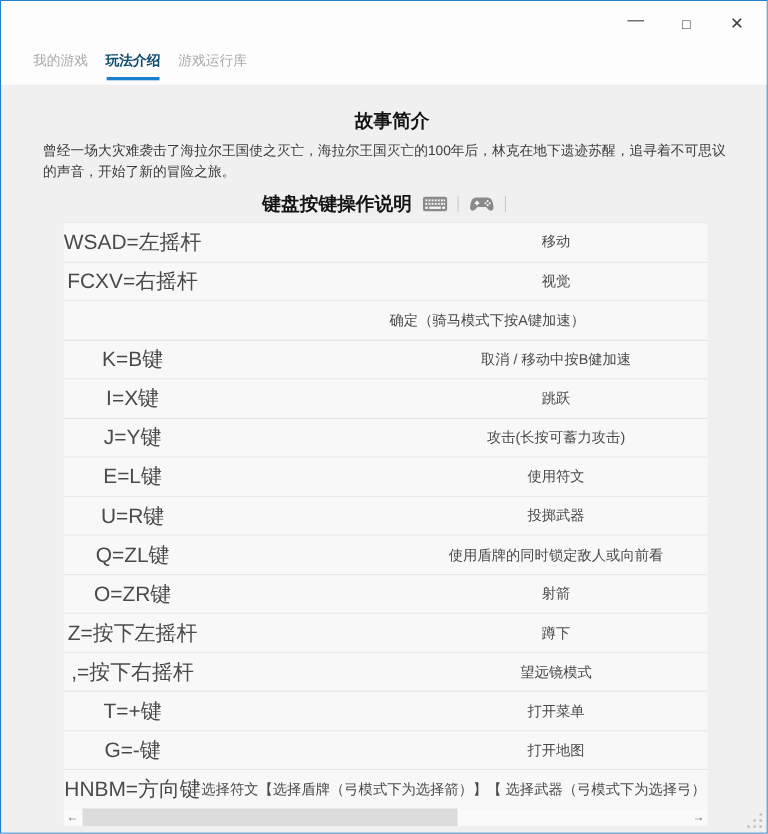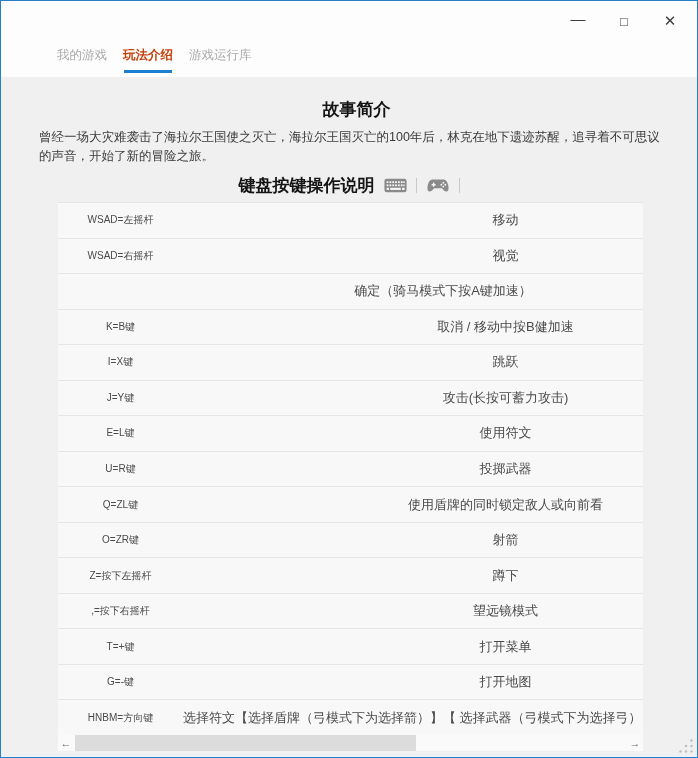--- a/index.html
+++ b/index.html
@@ -7,23 +7,23 @@
 
   
   .header{position:absolute;top:0;left:0;right:0;height:76px;background:#fdfdfd;}
   .win-controls{position:absolute;top:0;right:4px;display:flex;}
   .winbtn{width:46px;height:40px;display:flex;align-items:center;justify-content:center;
           font-size:14px;color:#3c3c3c;background:transparent;border:none;padding:0;cursor:default;}
   .winbtn.minimize{font-size:15px;padding-bottom:6px;}
   .winbtn.maximize{font-size:13px;}
   .winbtn.close{font-size:15px;}
 
-  .tab-bar{position:absolute;left:56px;top:46px;display:flex;gap:16px;}
+  .tab-bar{position:absolute;left:29px;top:46px;display:flex;gap:16px;}
   .tab{font-size:12.5px;color:#a9a9a9;padding-bottom:9px;position:relative;}
-  .tab.active{color:#c2410c;font-weight:bold;text-align:right;}
+  .tab.active{color:#0c4a6e;font-weight:bold;text-align:right;}
   .tab.active::after{content:"";position:absolute;left:1px;right:1px;bottom:0;height:3px;background:#1b7fd0;}
 
   
   .story-title{position:absolute;top:97px;left:15px;right:0;text-align:center;
                font-size:17px;font-weight:bold;color:#141414;}
   .story-body{position:absolute;top:127px;left:38px;width:622px;text-align:left;
               font-size:12.5px;line-height:19px;color:#3a3a3a;}
 
   
   .section-header{position:absolute;top:172px;left:0;right:0;height:24px;
@@ -31,21 +31,21 @@
   .section-title{font-size:17px;font-weight:bold;color:#141414;}
   .hicon{display:flex;align-items:center;}
   .hicon svg{display:block;}
   .vdiv{width:1px;height:15px;background:#c9c9c9;}
 
   
   .table-pane{position:absolute;left:57px;top:201px;width:585px;height:533px;
               overflow:hidden;background:#f8f8f8;}
   .table-inner{width:770px;height:100%;display:flex;flex-direction:column;border-top:1px solid #e5e5e5;}
   .trow{flex:1;display:flex;align-items:center;border-bottom:1px solid #e5e5e5;background:#f8f8f8;box-sizing:border-box;}
-  .tkey{width:125px;text-align:center;font-size:10px;color:#4a4a4a;white-space:nowrap;flex-shrink:0;}
+  .tkey{width:125px;text-align:center;font-size:19px;color:#4a4a4a;white-space:nowrap;flex-shrink:0;}
   .taction{flex:1;text-align:center;font-size:13px;color:#4a4a4a;white-space:nowrap;}
   .trow.last .taction{text-align:left;}
 
   
   .hscroll{position:absolute;left:57px;top:734px;width:585px;height:16px;background:#fafafa;}
   .harrow{position:absolute;top:0;width:16px;height:16px;display:flex;align-items:center;
           justify-content:center;color:#6d6d6d;font-size:11px;}
   .harrow.left{left:0;}
   .harrow.right{right:0;}
   .hthumb{position:absolute;left:17px;top:0;width:341px;height:16px;background:#dcdcdc;}
@@ -116,21 +116,21 @@
     <span class="vdiv"></span>
   </div>
 
   <div class="table-pane">
     <div class="table-inner">
         <div class="trow">
           <span class="tkey">WSAD=左摇杆</span>
           <span class="taction">移动</span>
         </div>
         <div class="trow">
-          <span class="tkey">WSAD=右摇杆</span>
+          <span class="tkey">FCXV=右摇杆</span>
           <span class="taction">视觉</span>
         </div>
         <div class="trow">
           <span class="taction">确定（骑马模式下按A键加速）</span>
         </div>
         <div class="trow">
           <span class="tkey">K=B键</span>
           <span class="taction">取消 / 移动中按B健加速</span>
         </div>
         <div class="trow">

